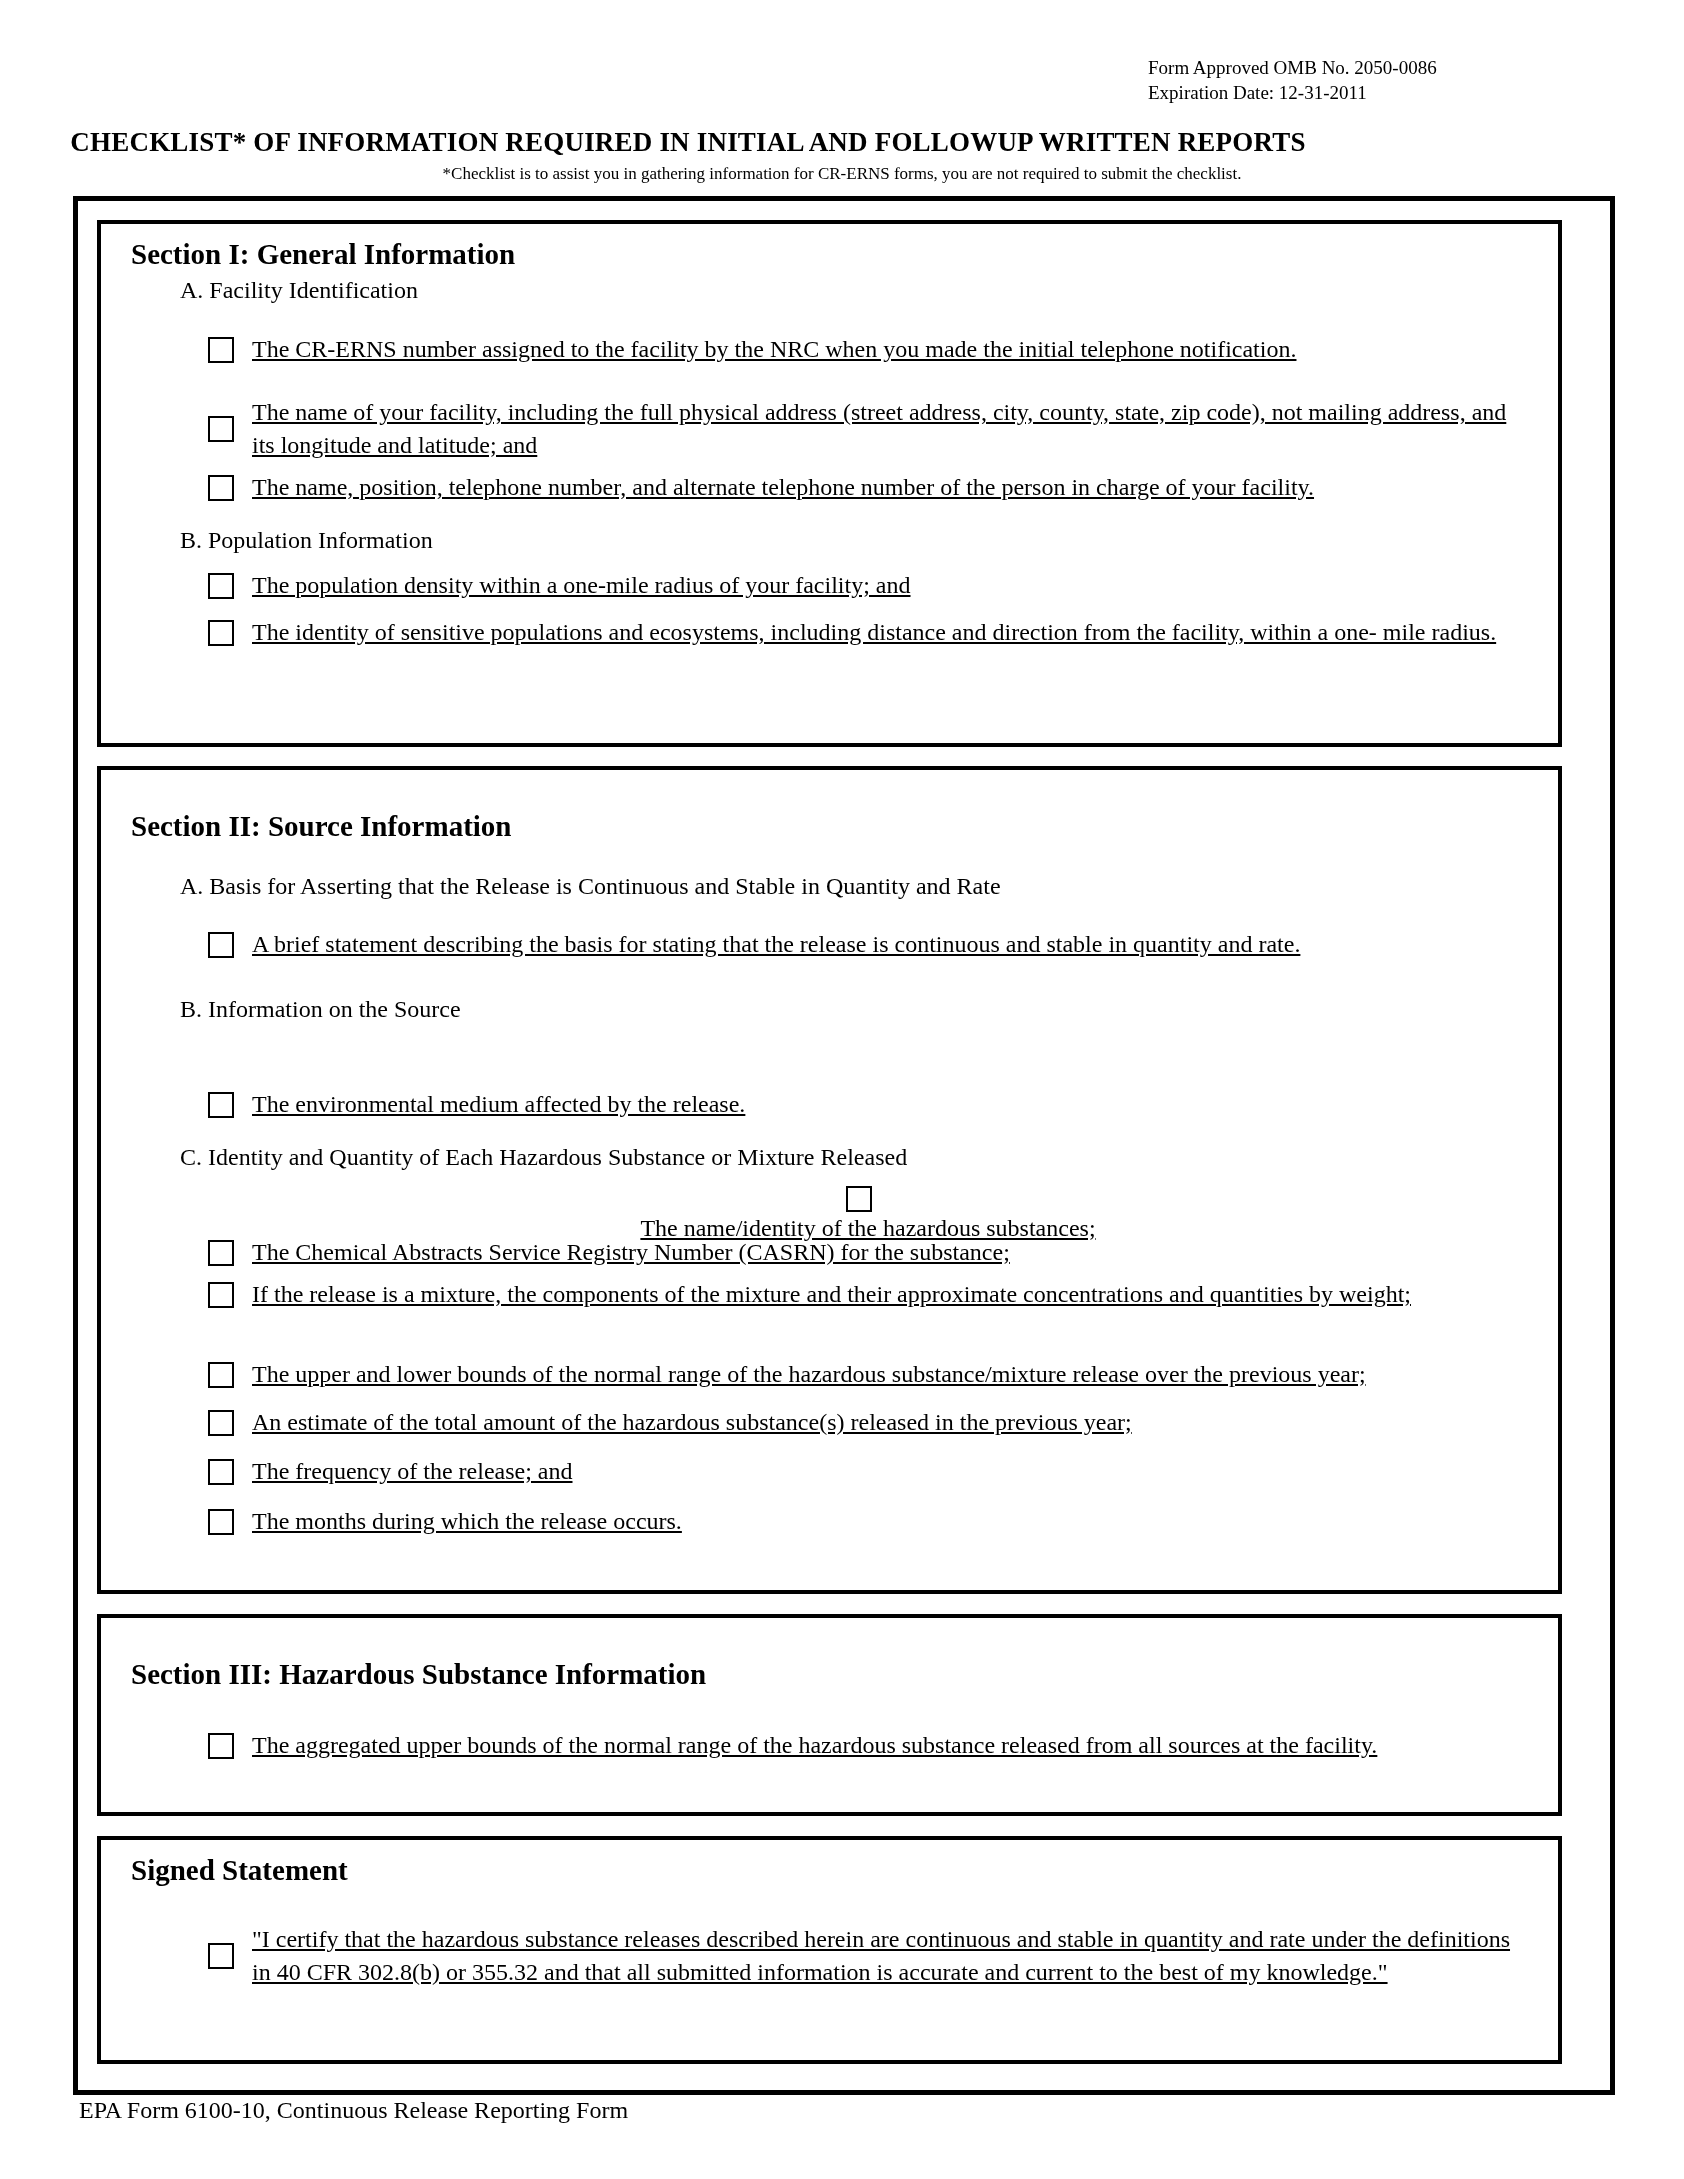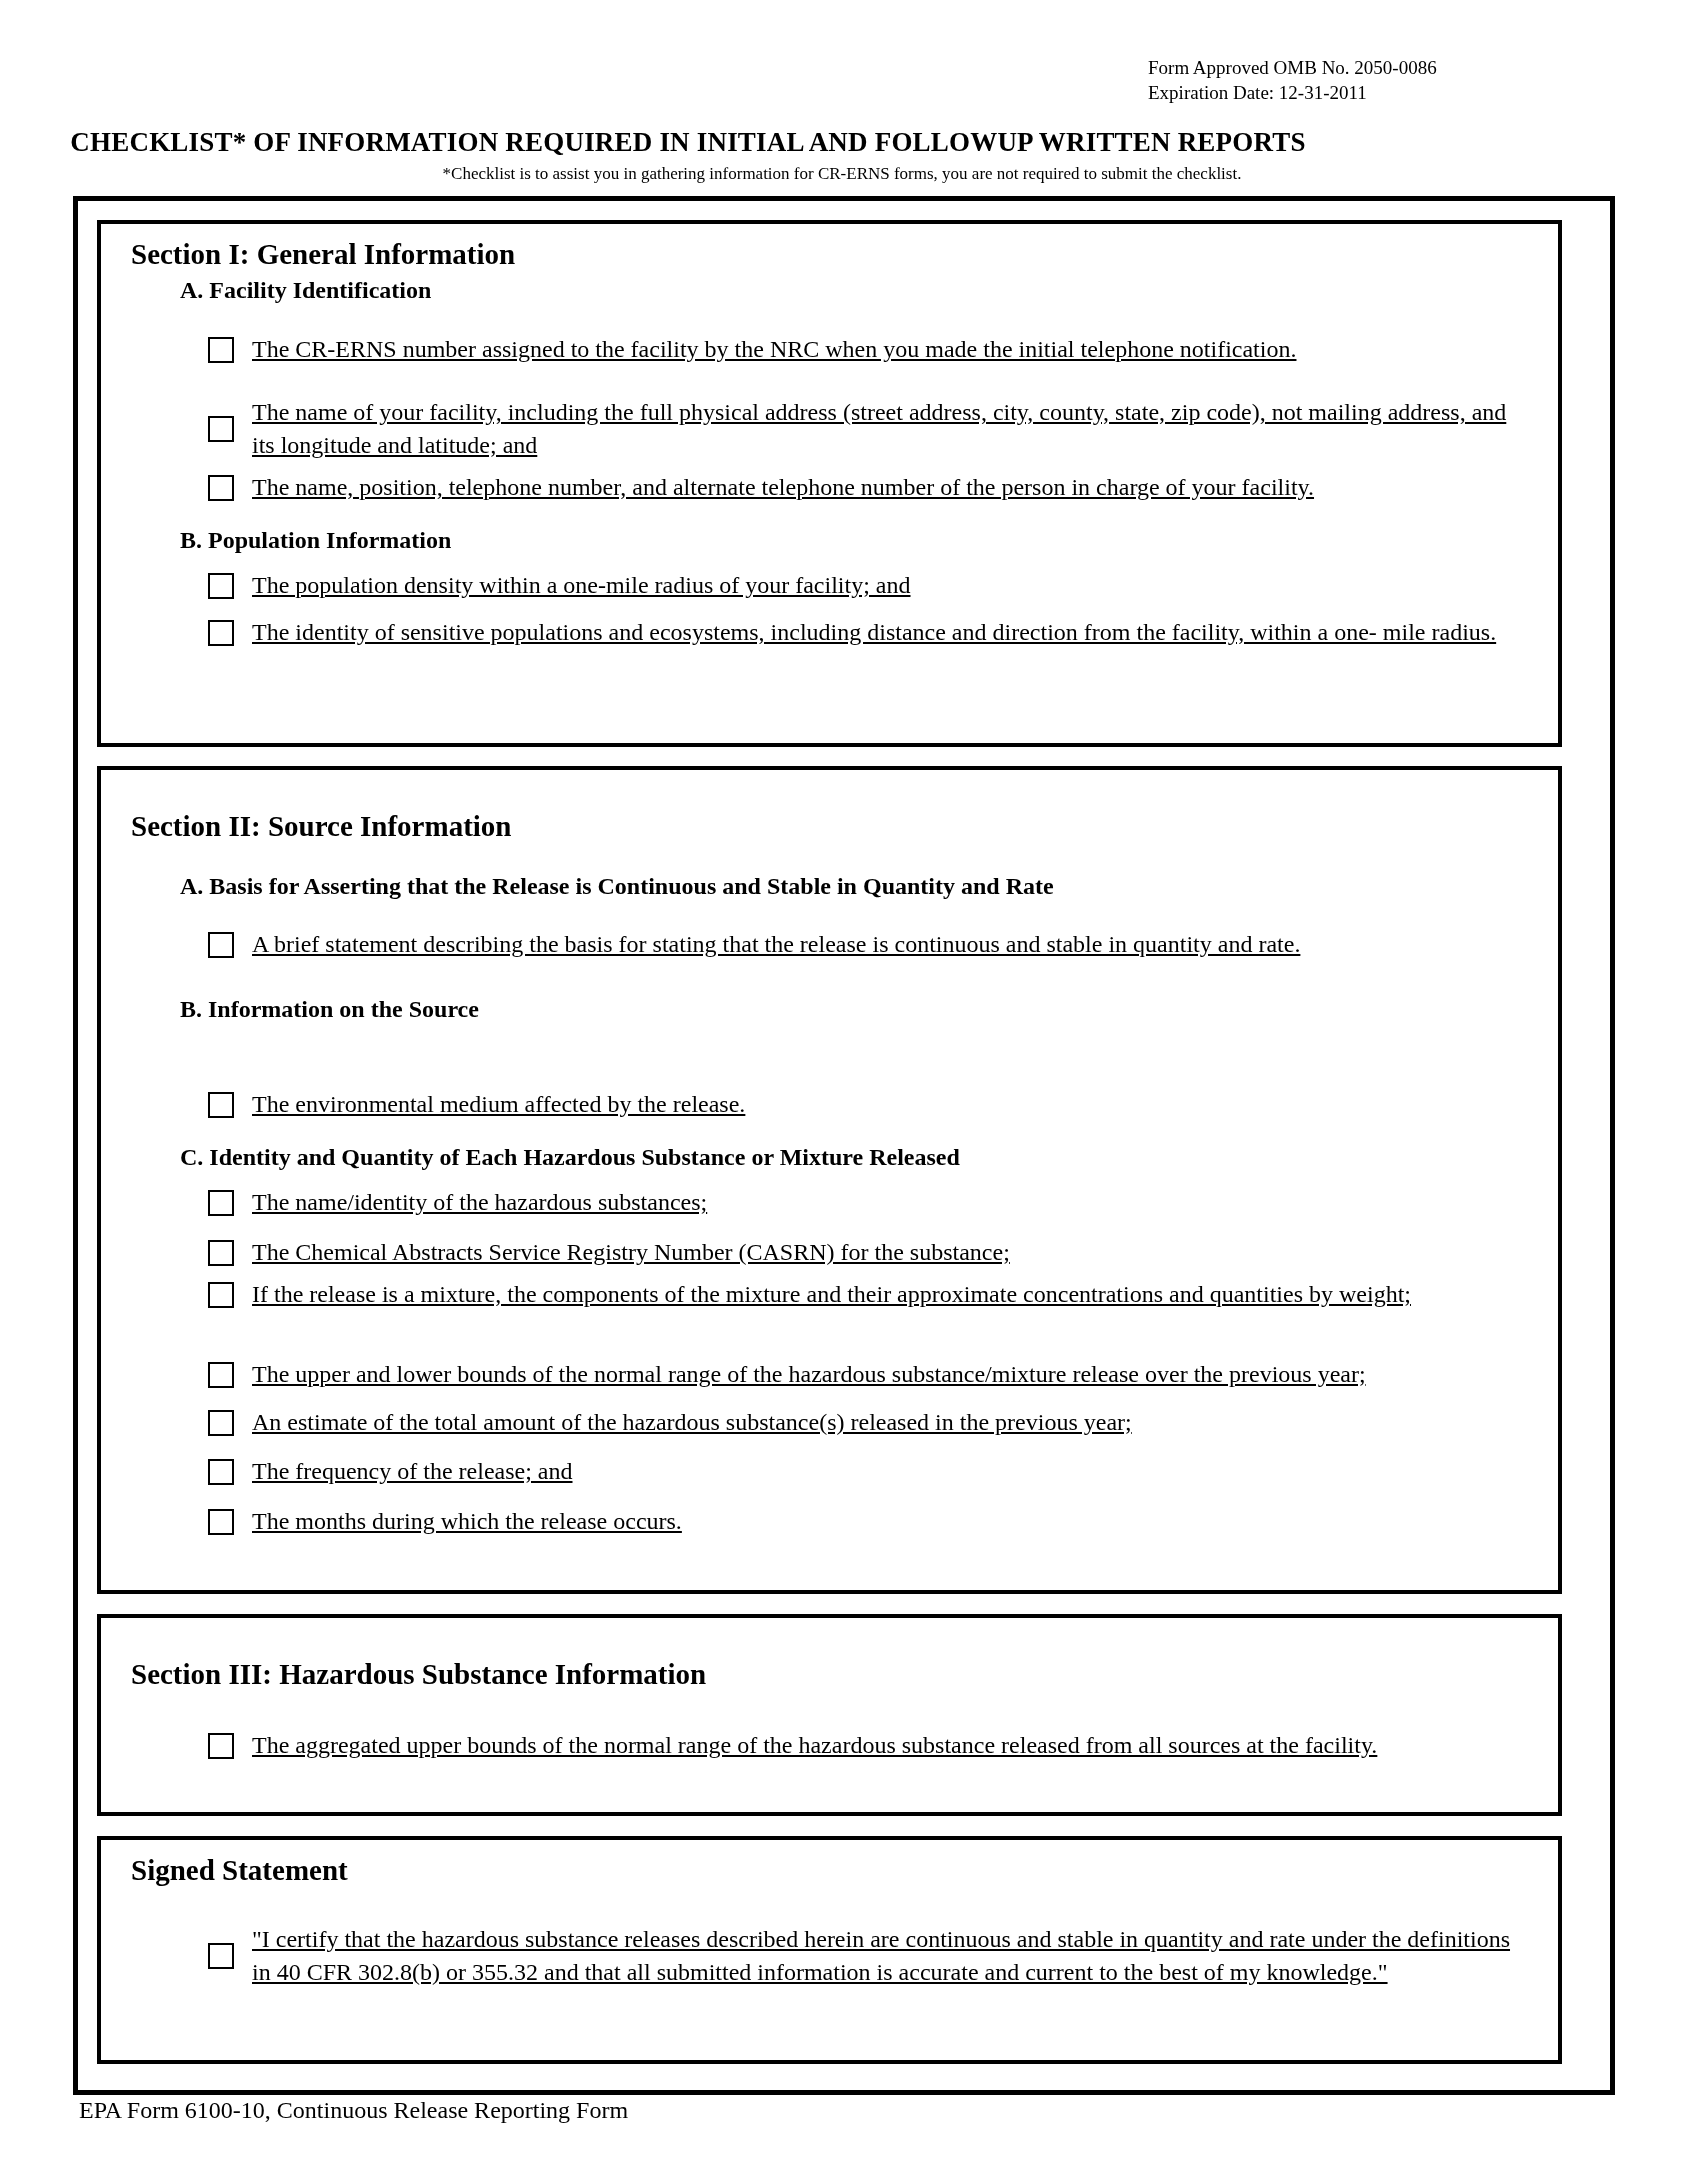--- a/index.html
+++ b/index.html
@@ -3,21 +3,21 @@
 <meta charset="utf-8">
 <style>
   html, body { margin: 0; padding: 0; background: #ffffff; }
   body { width: 1684px; height: 2179px; position: relative; font-family: "Liberation Serif", "DejaVu Serif", serif; color: #000; overflow: hidden; }
   .omb { position: absolute; left: 1148px; top: 55px; font-size: 19px; line-height: 25px; }
   .title { position: absolute; left: 0; width: 1376px; top: 127px; text-align: center; font-size: 27px; font-weight: bold; letter-spacing: 0.2px; }
   .subtitle { position: absolute; left: 0; width: 1684px; top: 164px; text-align: center; font-size: 17px; }
   .outer { position: absolute; left: 73px; top: 196px; width: 1542px; height: 1899px; border: 5px solid #000; box-sizing: border-box; }
   .section { position: absolute; left: 97px; width: 1465px; border: 4px solid #000; box-sizing: border-box; }
   .sec-title { position: absolute; left: 30px; font-size: 29px; font-weight: bold; }
-  .sub-title { position: absolute; left: 79px; font-size: 24px; font-weight: bold; }
+  .sub-title { position: absolute; left: 79px; font-size: 24px; font-weight: normal; }
   .item { position: absolute; left: 107px; right: 30px; display: flex; align-items: center; text-decoration: underline; }
   .cb { width: 26px; height: 26px; border: 2px solid #000; box-sizing: border-box; flex: 0 0 26px; margin-right: 18px; background: #fff; cursor: pointer; }
   .txt { font-size: 24px; line-height: 33px; }
   .note { position: absolute; left: 28px; font-size: 24px; }
   .footer { position: absolute; left: 79px; top: 2097px; font-size: 24px; }
 </style>
 </head>
 <body>
 
 <div class="omb">
@@ -61,21 +61,21 @@
   <div class="item" style="top:158px;">
     <span class="cb"></span>
     <span class="txt">A brief statement describing the basis for stating that the release is continuous and stable in quantity and rate.</span>
   </div>
   <div class="sub-title" style="top:226px;">B. Information on the Source</div>
   <div class="item" style="top:318px;">
     <span class="cb"></span>
     <span class="txt">The environmental medium affected by the release.</span>
   </div>
   <div class="sub-title" style="top:374px;">C. Identity and Quantity of Each Hazardous Substance or Mixture Released</div>
-  <div class="item" style="top:416px;">
+  <div class="item" style="top:416px;flex-direction:column;">
     <span class="cb"></span>
     <span class="txt">The name/identity of the hazardous substances;</span>
   </div>
   <div class="item" style="top:466px;">
     <span class="cb"></span>
     <span class="txt">The Chemical Abstracts Service Registry Number (CASRN) for the substance;</span>
   </div>
   <div class="item" style="top:508px;">
     <span class="cb"></span>
     <span class="txt">If the release is a mixture, the components of the mixture and their approximate concentrations and quantities by weight;</span>

